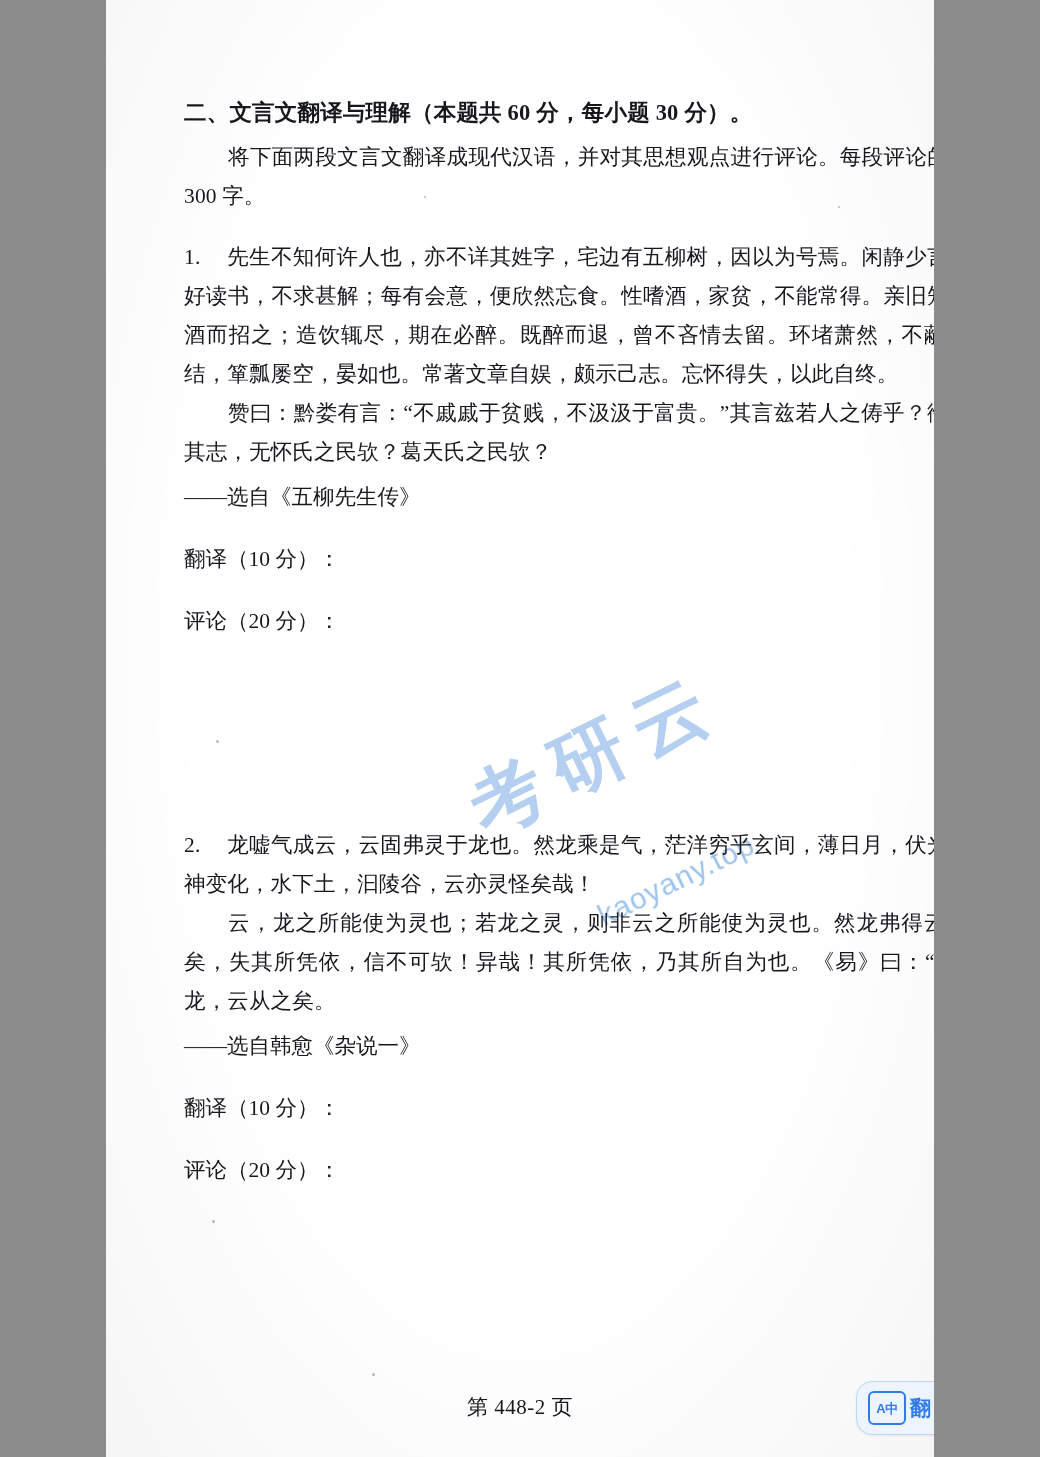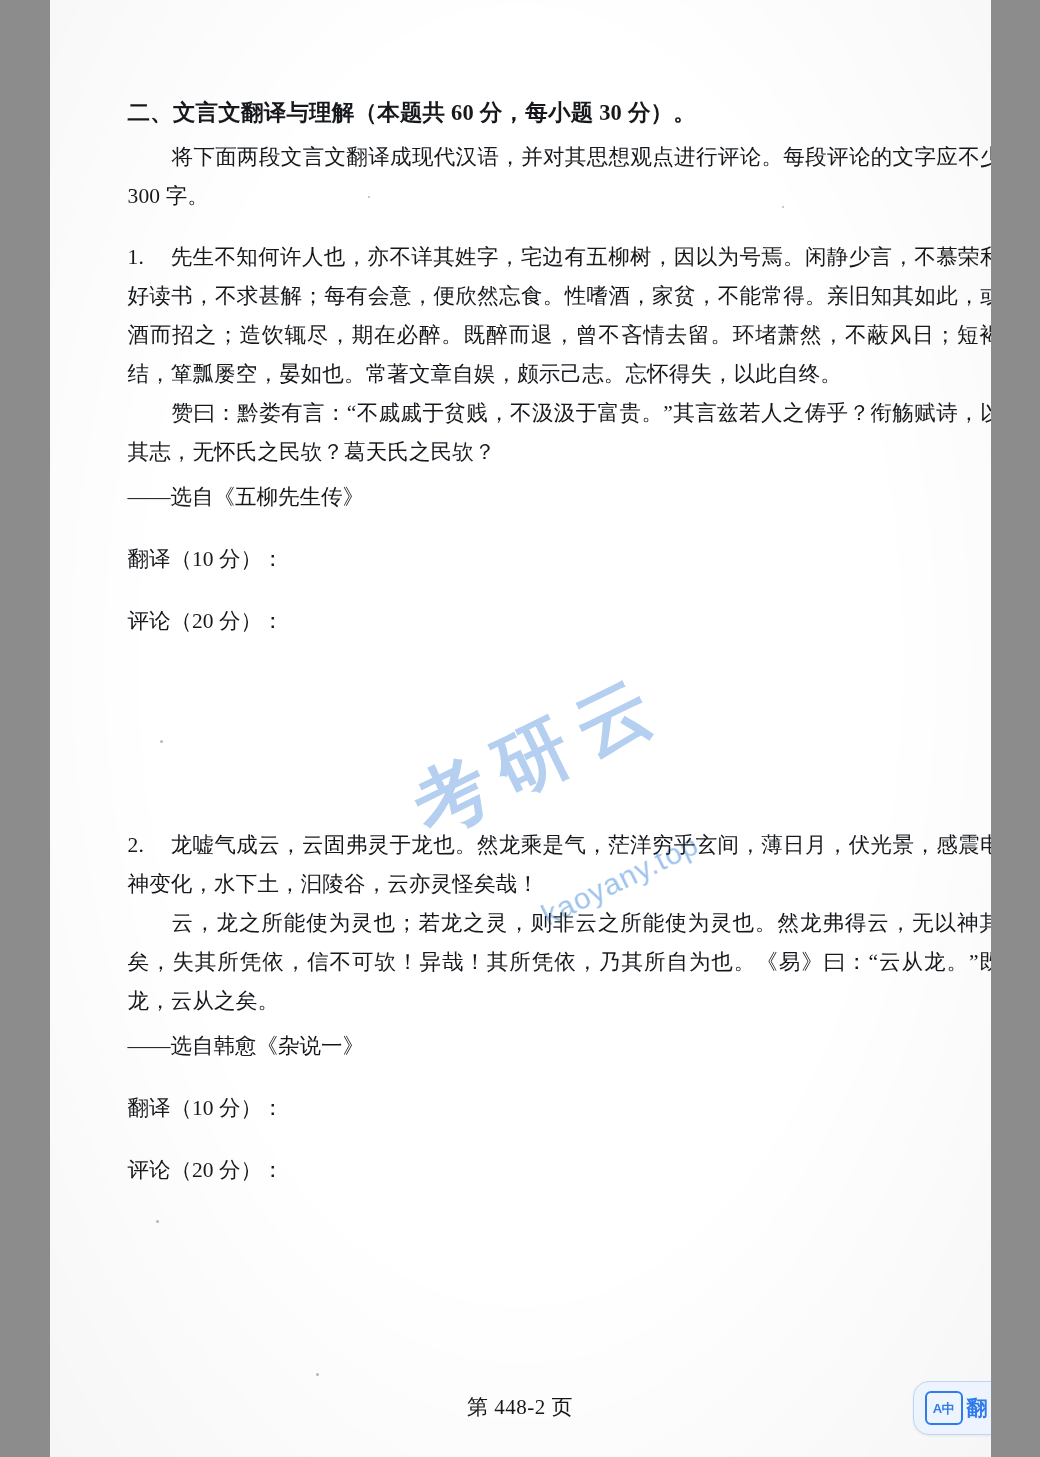--- a/index.html
+++ b/index.html
@@ -2,21 +2,21 @@
 <html><head>
 <meta charset="utf-8">
 <style>
   html, body {
     margin: 0;
     padding: 0;
     background: #8c8c8c;
   }
   .page {
     position: relative;
-    width: 941px;
+    width: 828px;
     height: 1457px;
     margin: 0 auto;
     background: #ffffff;
     overflow: hidden;
     font-family: "Liberation Serif", "DejaVu Serif", serif;
     color: #16181c;
     box-sizing: border-box;
   }
   
   .scan-tint {

